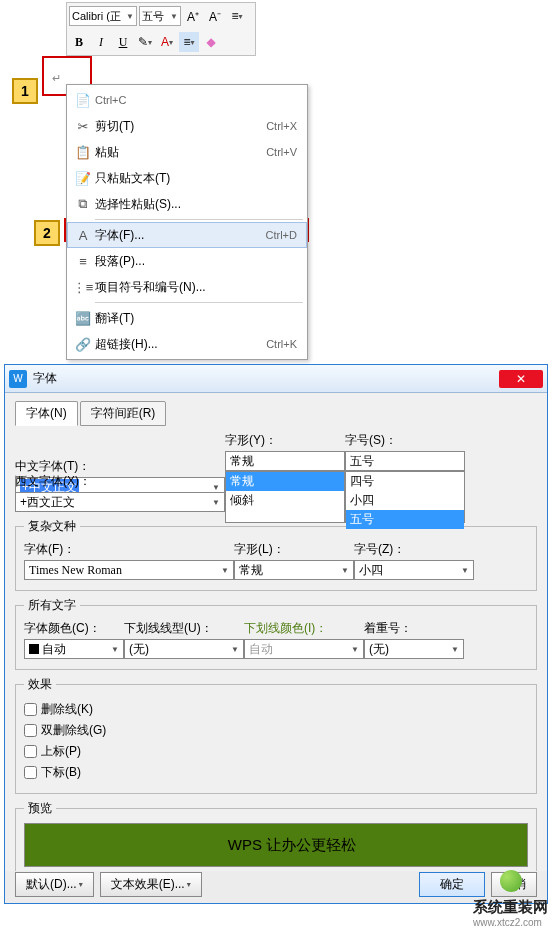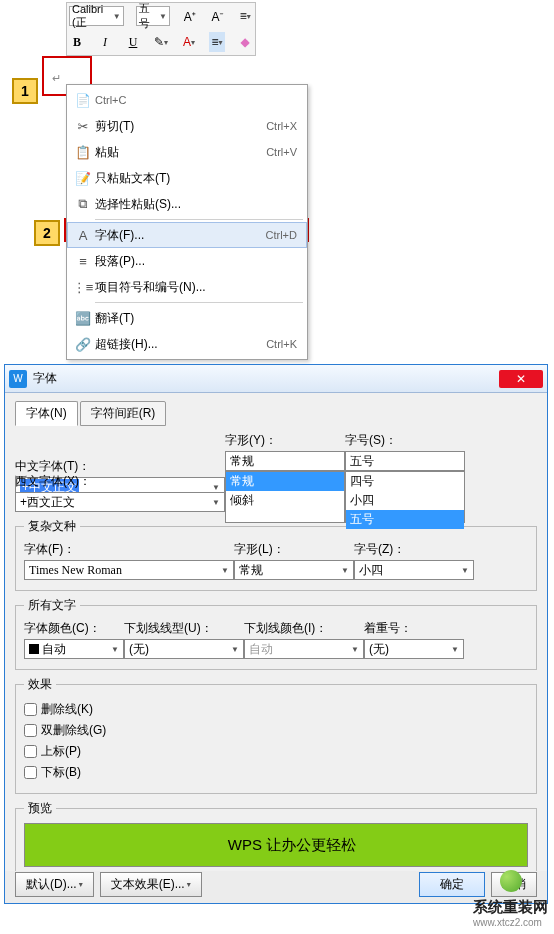--- a/index.html
+++ b/index.html
@@ -1,20 +1,20 @@
 <!DOCTYPE html>
 <html><head>
 <meta charset="utf-8">
 <style>
 * { box-sizing: border-box; margin: 0; padding: 0; }
 body { font-family: "Microsoft YaHei", SimSun, sans-serif; font-size: 12px; background: #fff; width: 554px; height: 934px; position: relative; }
 
 
 .toolbar { position: absolute; left: 66px; top: 2px; border: 1px solid #c0c0c0; background: #f5f5f5; width: 190px; }
-.toolbar-row { display: flex; align-items: center; height: 26px; padding: 2px; gap: 12px; }
+.toolbar-row { display: flex; align-items: center; height: 26px; padding: 2px; gap: 2px; }
 .font-select { width: 68px; height: 20px; border: 1px solid #aaa; font-size: 11px; background: #fff; padding: 0 2px; display: flex; align-items: center; justify-content: space-between; }
 .drop { font-size: 8px; color: #555; }
 .size-select { width: 42px; height: 20px; border: 1px solid #aaa; font-size: 11px; background: #fff; padding: 0 2px; display: flex; align-items: center; justify-content: space-between; }
 .tb-btn { width: 20px; height: 20px; display: flex; align-items: center; justify-content: center; cursor: pointer; }
 .bold { font-weight: bold; font-family: serif; }
 .italic { font-style: italic; font-family: serif; }
 .underline { text-decoration: underline; font-family: serif; }
 
 
 .callout { position: absolute; width: 26px; height: 26px; background: #ffd966; border: 2px solid #bf8f00; display: flex; align-items: center; justify-content: center; font-weight: bold; font-size: 14px; }
@@ -56,21 +56,21 @@
 .lbl { font-size: 12px; margin-bottom: 2px; }
 .combo { height: 20px; border: 1px solid #888; background: #fff; display: flex; align-items: center; padding: 0 4px; font-size: 12px; }
 .combo .drop { margin-left: auto; }
 .listbox { border: 1px solid #888; background: #fff; font-size: 12px; }
 .listbox .opt { padding: 1px 4px; }
 .listbox .opt.sel { background: #3399ff; color: #fff; }
 fieldset { border: 1px solid #bbb; padding: 6px 8px 8px; margin: 6px 0; }
 legend { font-size: 12px; padding: 0 4px; }
 .check { display: flex; align-items: center; gap: 4px; font-size: 12px; margin: 2px 0; }
 .check input { width: 13px; height: 13px; }
-.preview-box { border: 1px solid #888; background: #84cc16; height: 44px; display: flex; align-items: center; justify-content: center; font-size: 15px; padding-left: 32px; }
+.preview-box { border: 1px solid #888; background: #4d7c0f; height: 44px; display: flex; align-items: center; justify-content: center; font-size: 15px; padding-left: 32px; }
 .dlg-footer { position: absolute; bottom: 6px; left: 10px; right: 10px; display: flex; align-items: center; gap: 6px; }
 .btn { padding: 3px 10px; border: 1px solid #888; background: linear-gradient(#fff,#e4e4e4); font-size: 12px; cursor: pointer; display: flex; align-items: center; gap: 2px; }
 .btn.primary { border: 1px solid #2b7cd3; background: linear-gradient(#eaf3ff,#cfe5ff); padding: 3px 20px; }
 
 
 .watermark { position: absolute; right: 6px; bottom: 6px; display: flex; align-items: center; gap: 6px; font-size: 15px; font-weight: bold; color: #222; flex-direction: column; }
 .wm-logo { width: 22px; height: 22px; background: radial-gradient(circle at 30% 30%, #a8e063, #56ab2f); border-radius: 50%; }
 .wm-sub { font-size: 10px; color: #888; font-weight: normal; display: block; }
 </style>
 </head>
@@ -259,21 +259,21 @@
             </div>
         </div>
         <div class="form-col" style="width:120px;">
           <div class="lbl">下划线线型(U)：</div>
           <div class="combo">
               <span>(无)</span>
               <span class="drop">▼</span>
             </div>
         </div>
         <div class="form-col" style="width:120px;">
-          <div class="lbl" style="color:#000000;">下划线颜色(I)：</div>
+          <div class="lbl" style="color:#4d7c0f;">下划线颜色(I)：</div>
           <div class="combo" style="color:#999;">
               <span>自动</span>
               <span class="drop">▼</span>
             </div>
         </div>
         <div class="form-col" style="width:100px;">
           <div class="lbl">着重号：</div>
           <div class="combo">
               <span>(无)</span>
               <span class="drop">▼</span>

